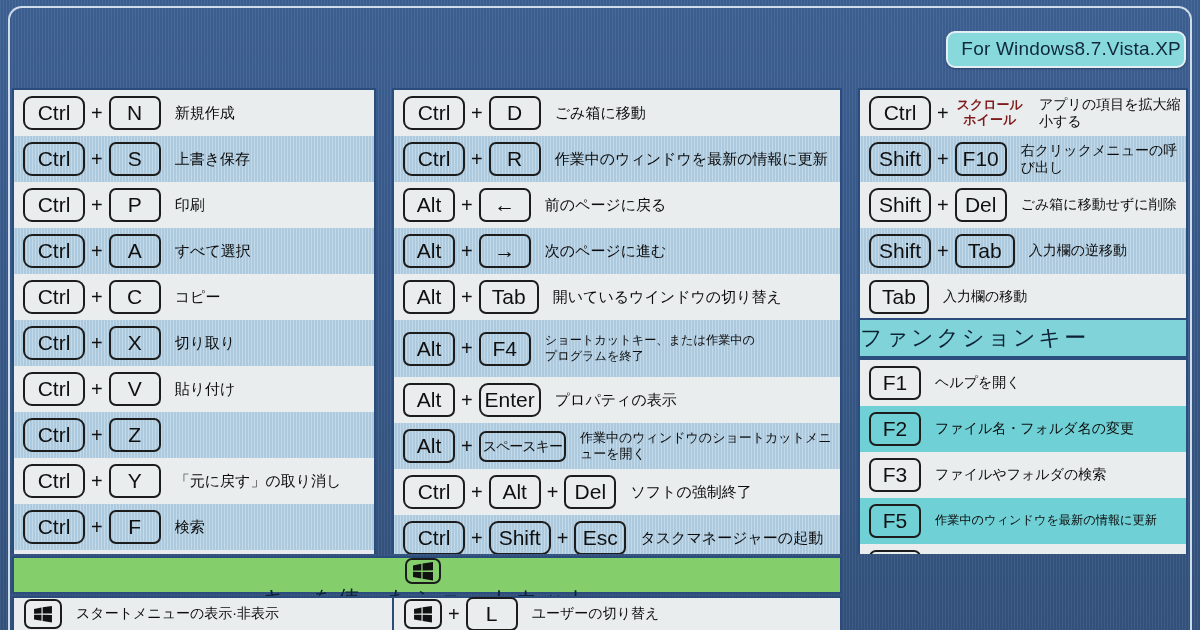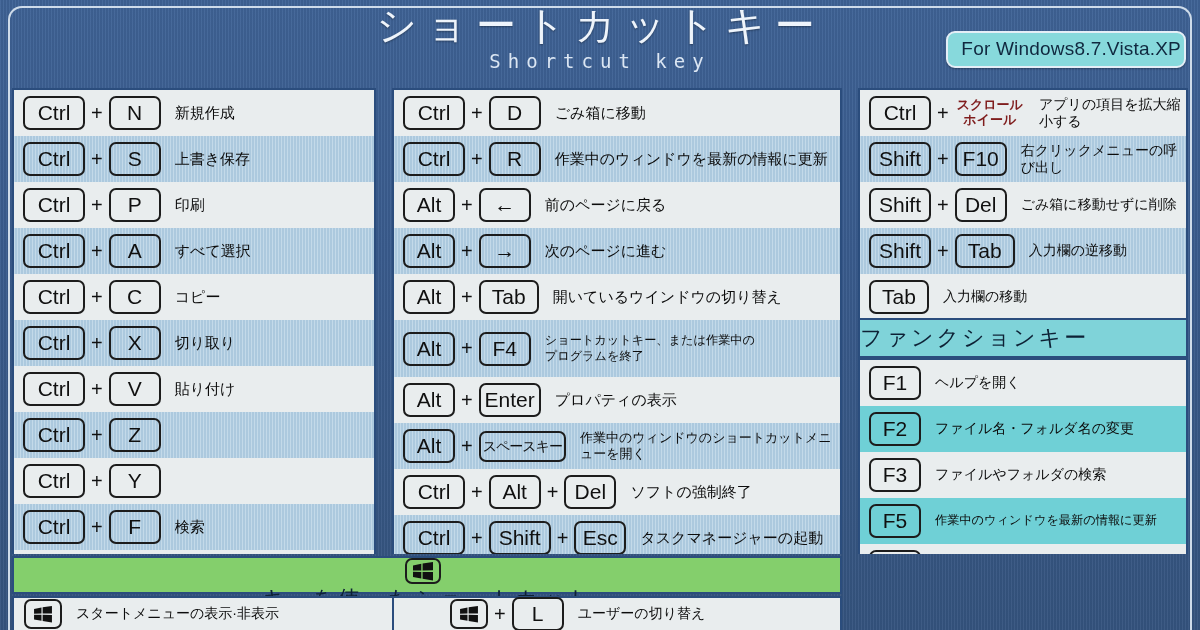--- a/index.html
+++ b/index.html
@@ -91,21 +91,21 @@
     border-radius: 7px;
     background: transparent;
     color: #101010;
     font-size: 21px;
     line-height: 1;
     padding: 4px 0 5px 0;
     text-align: center;
     font-family: "Liberation Sans", sans-serif;
     white-space: nowrap;
   }
-  .k-wide  { min-width: 62px; }
+  .k-wide  { min-width: 62px; border-radius: 9px; }
   .k-sq    { min-width: 52px; }
   .k-tab   { min-width: 60px; }
   .k-space { min-width: 74px; font-size: 14px; padding: 6px 2px 7px 2px; letter-spacing:-1px; }
   .plus {
     font-size: 20px; color: #101010; padding: 0 6px; font-weight: 500;
   }
   .plain-label {
     font-size: 13px; line-height: 1.12; color: #7f1d1d; font-weight: 700;
     padding: 0 2px 0 2px; white-space: pre-line; text-align: center;
   }
@@ -157,39 +157,34 @@
   }
 
   
   #bottom-row {
     position: absolute; left: 12px; top: 596px; width: 830px; height: 34px;
     display: flex;
     border-left: 2px solid #2b4d7d;
     border-right: 2px solid #2b4d7d;
     border-top: 2px solid #2b4d7d;
     background: #e9edee;
-    gap: 46px;
   }
   #bottom-row .half {
     display: flex; align-items: center; height: 100%; padding-left: 10px;
   }
   #bottom-row .half.first { width: 380px; border-right: 2px solid #2b4d7d; }
   #bottom-row .half.second { flex: 1; }
 </style>
 </head>
 <body>
 
 <div id="poster">
   <div id="frame"></div>
 
   <div id="header">
-    <div id="title-wrap">
-      <div id="title-ja">ショートカットキー</div>
-      <div id="title-en">Shortcut key</div>
-    </div>
     <div id="badge">For Windows8.7.Vista.XP</div>
   </div>
 
   <div class="col" id="col-left">
     <div class="panel bordered" id="left-panel" style="height: 466px;">
         <div class="row odd">
           <div class="keys">
             <span class="key k-wide">Ctrl</span>
             <span class="plus">+</span>
             <span class="key k-sq">N</span>
@@ -250,20 +245,21 @@
             <span class="plus">+</span>
             <span class="key k-sq">Z</span>
           </div>
         </div>
         <div class="row odd">
           <div class="keys">
             <span class="key k-wide">Ctrl</span>
             <span class="plus">+</span>
             <span class="key k-sq">Y</span>
           </div>
+          <div class="desc">「元に戻す」の取り消し</div>
         </div>
         <div class="row even">
           <div class="keys">
             <span class="key k-wide">Ctrl</span>
             <span class="plus">+</span>
             <span class="key k-sq">F</span>
           </div>
           <div class="desc">検索</div>
         </div>
       </div>

